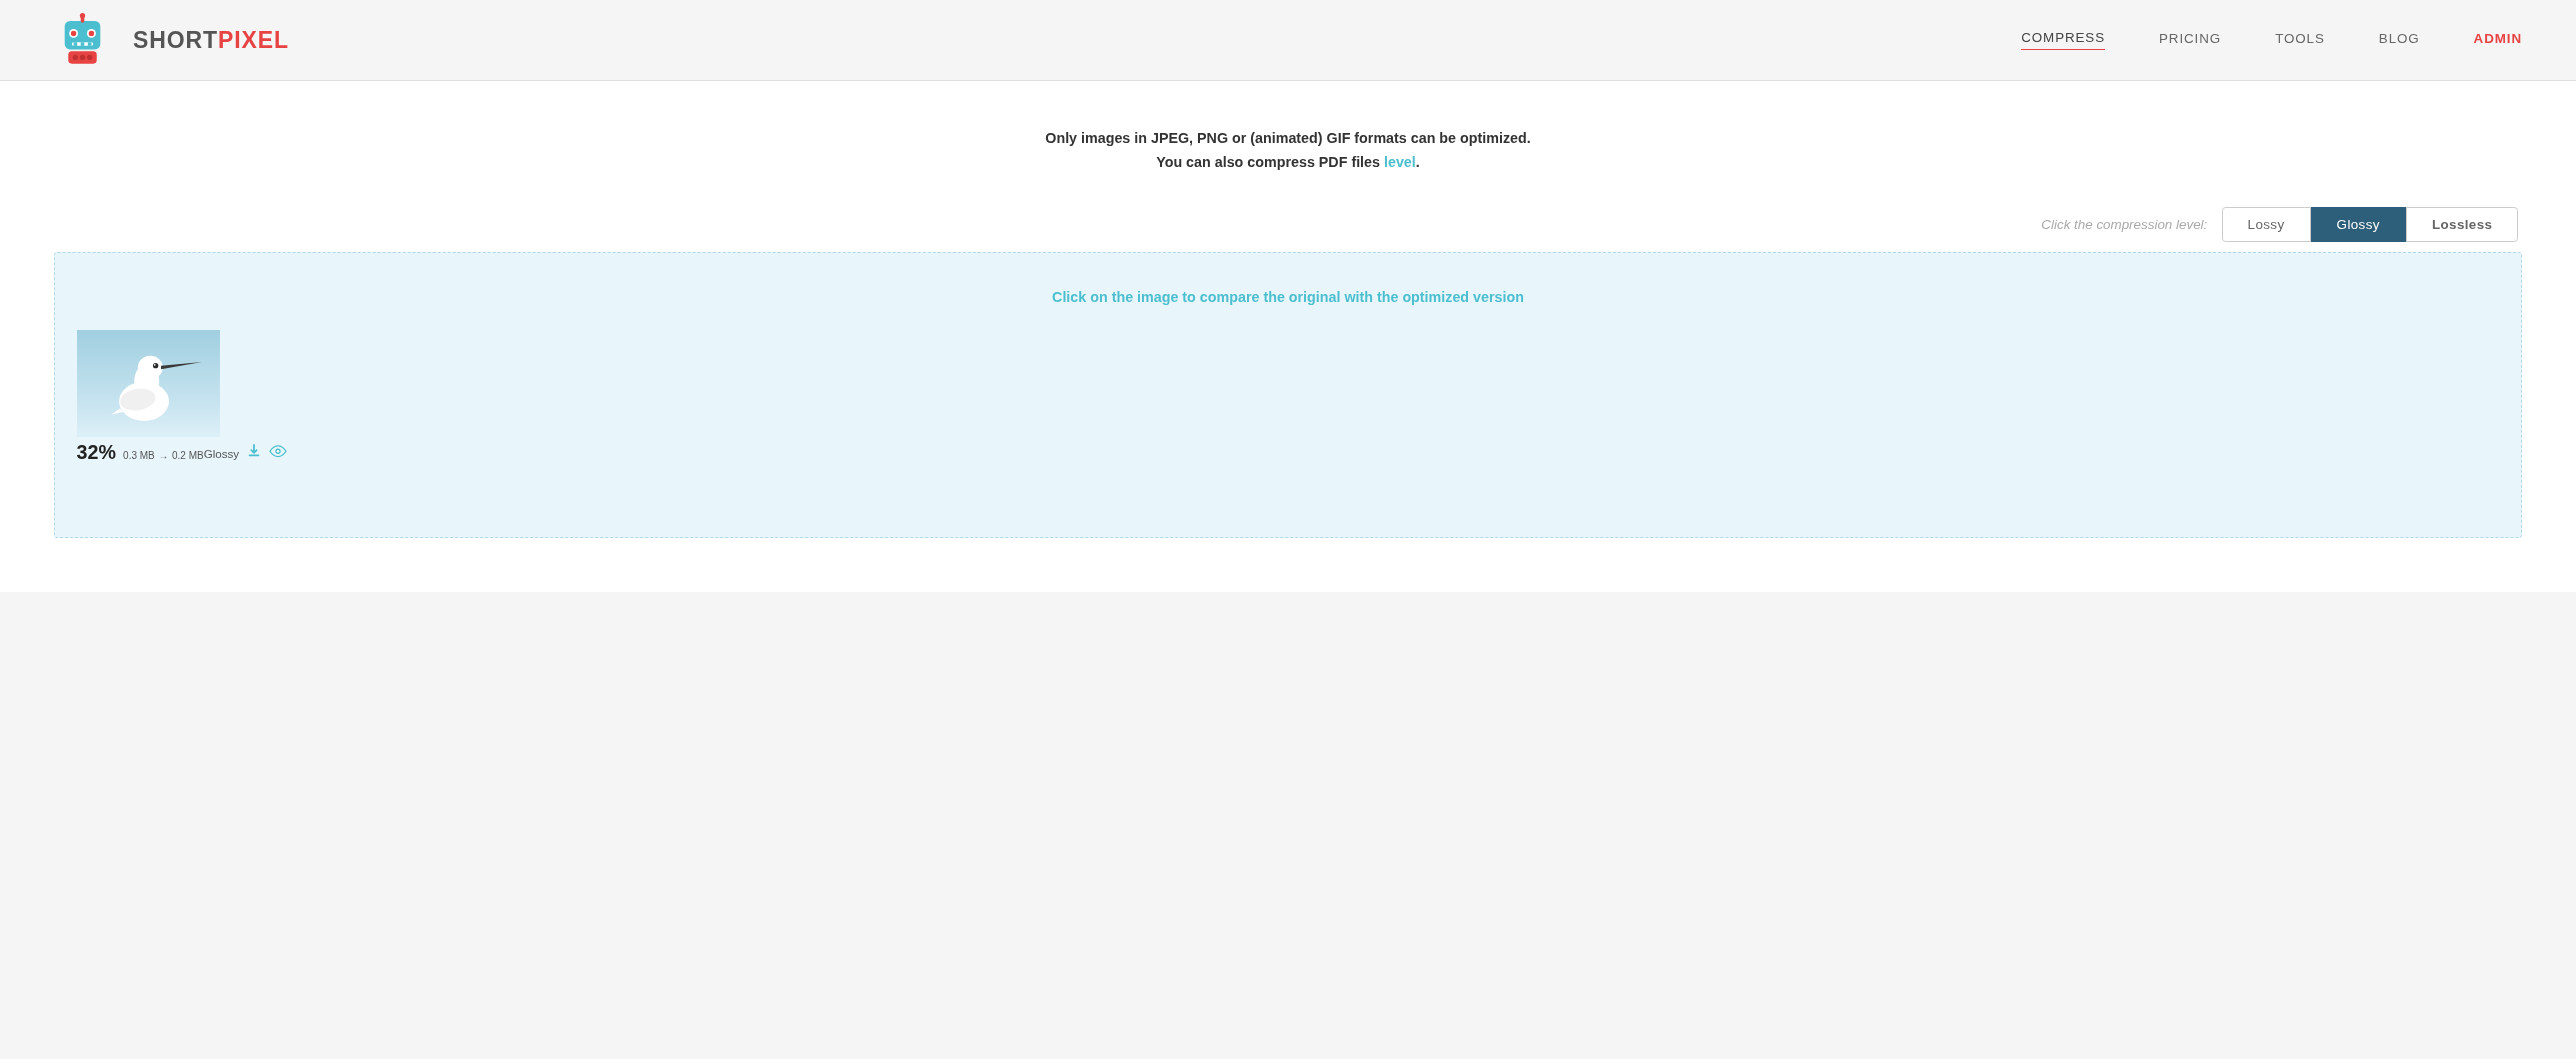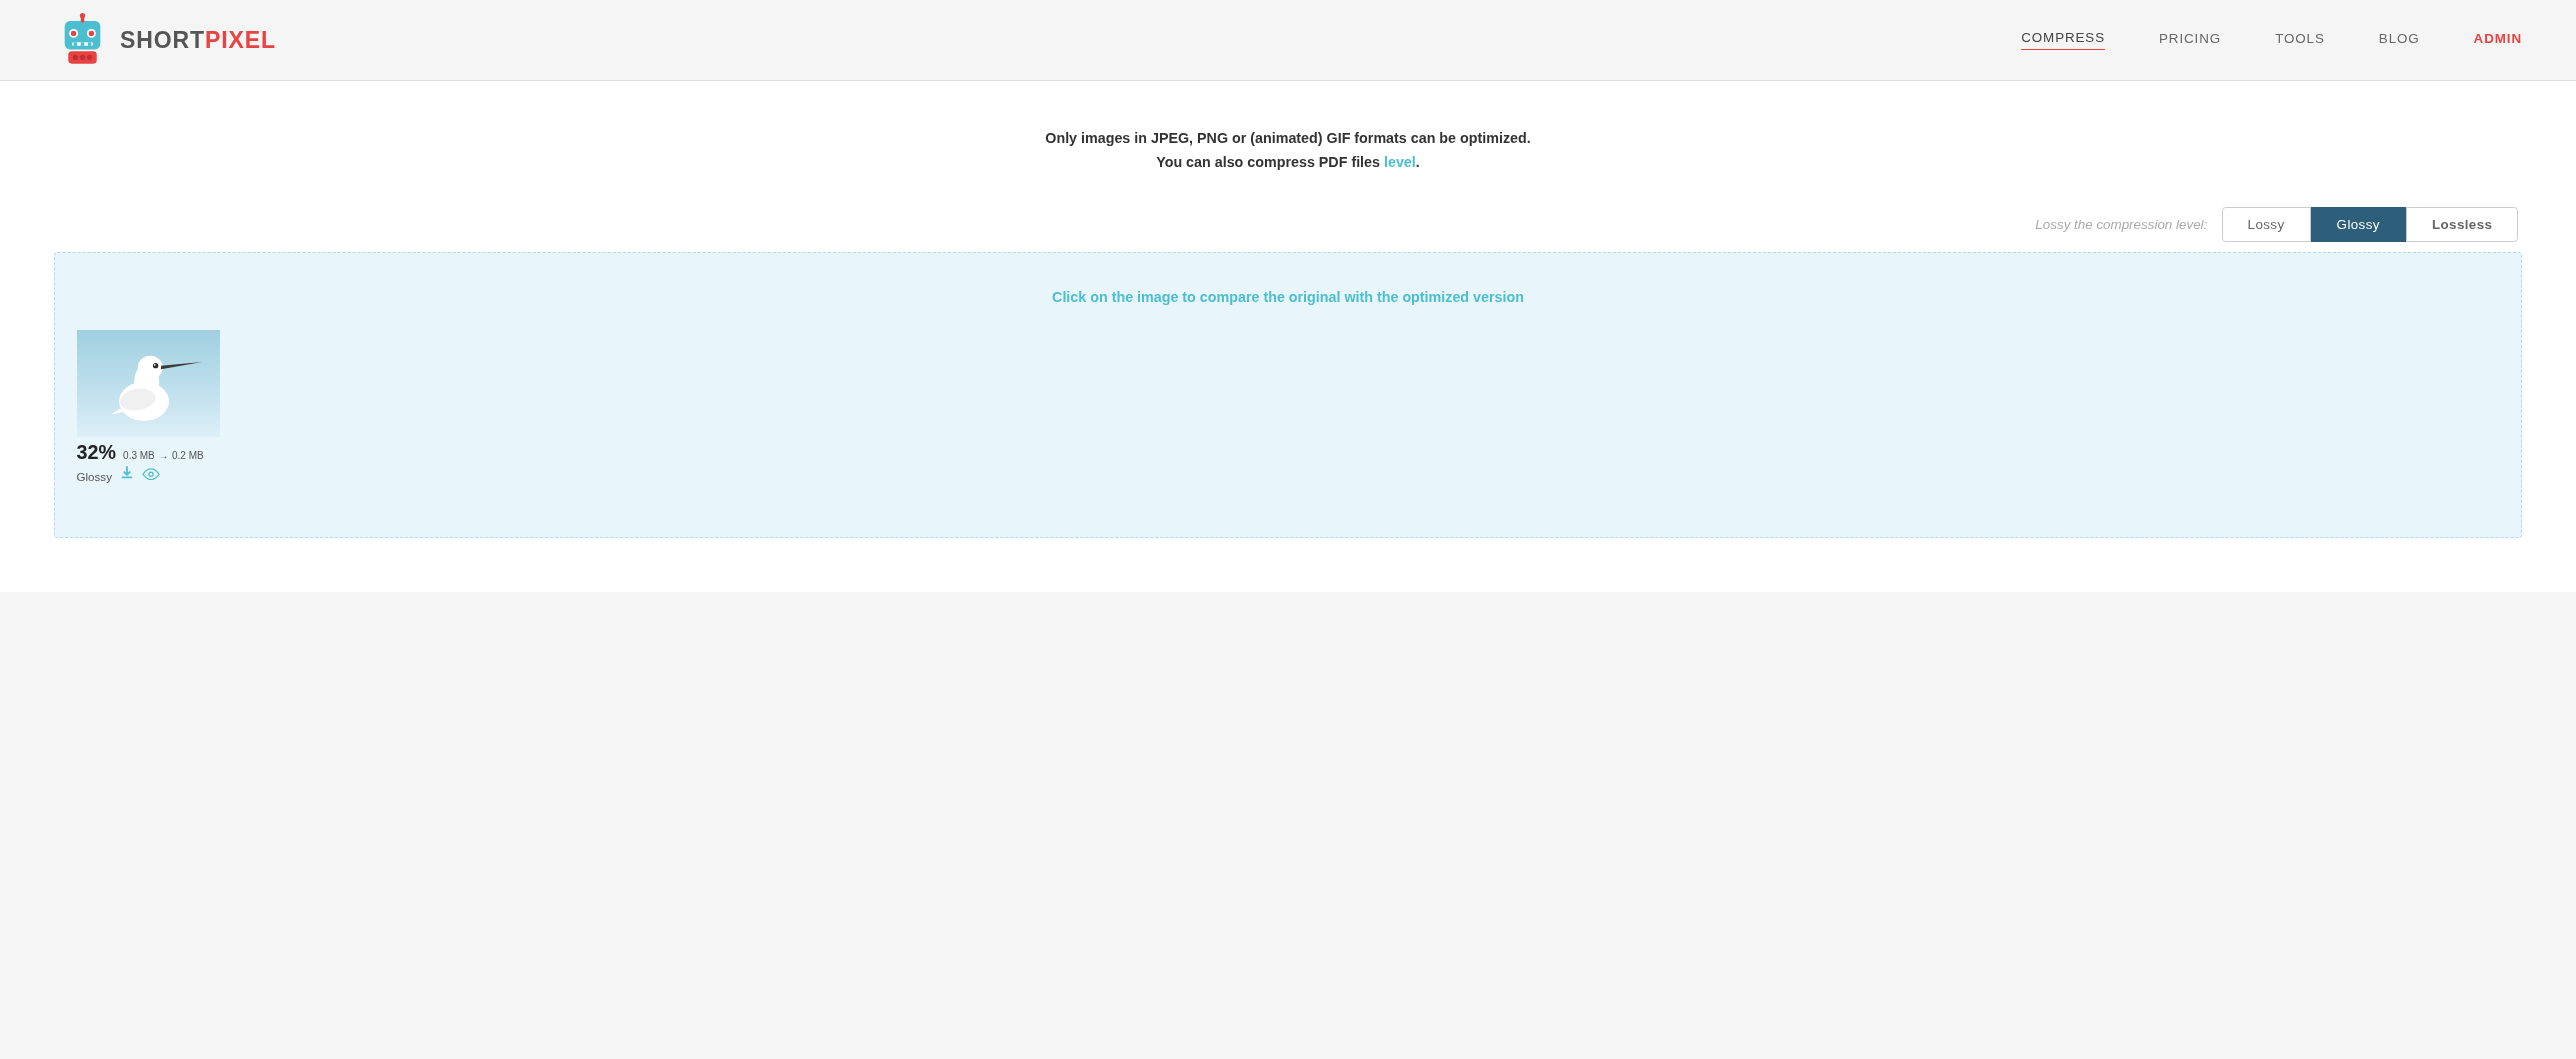--- a/index.html
+++ b/index.html
@@ -14,21 +14,21 @@
       background: #f5f5f5;
       border-bottom: 0.9px solid #e0e0e0;
       display: flex;
       align-items: center;
       padding: 0 54px;
       height: 81px;
     }
     .logo-area {
       display: flex;
       align-items: center;
-      gap: 9px;
+      gap: 22px;
       margin-right: auto;
     }
     .logo-robot {
       width: 57px;
       height: 57px;
     }
     .logo-text {
       font-size: 23px;
       font-weight: 700;
       letter-spacing: 0.9px;
@@ -181,21 +181,20 @@
       cursor: pointer;
     }
     .eye-icon {
       color: #4bbfcf;
       font-size: 16px;
       cursor: pointer;
     }
 
     .meta-row {
       display: flex;
-      flex-direction: column;
       margin-top: 3.6px;
     }
     .meta-top {
       display: flex;
       align-items: baseline;
       gap: 7.2px;
     }
     .meta-bottom {
       display: flex;
       align-items: center;
@@ -250,21 +249,21 @@
 <main>
 
   <p class="subtitle">
     <strong>Only images in JPEG, PNG or (animated) GIF formats can be optimized.</strong><br>
     <strong>
       <span>You can also compress PDF files </span><a href="#" style="color:#4bbfcf;">level</a><span>.</span>
     </strong>
   </p>
 
   <div class="compression-row">
-    <span class="compression-label">Lossy the compression level:</span>
+    <span class="compression-label">Click the compression level:</span>
     <button class="compression-btn">Lossy</button>
     <button class="compression-btn active">Glossy</button>
     <button class="compression-btn">Lossless</button>
   </div>
 
   <div class="drop-zone">
     <div class="drop-zone-hint">Click on the image to compare the original with the optimized version</div>
 
     
     <div class="image-result">

